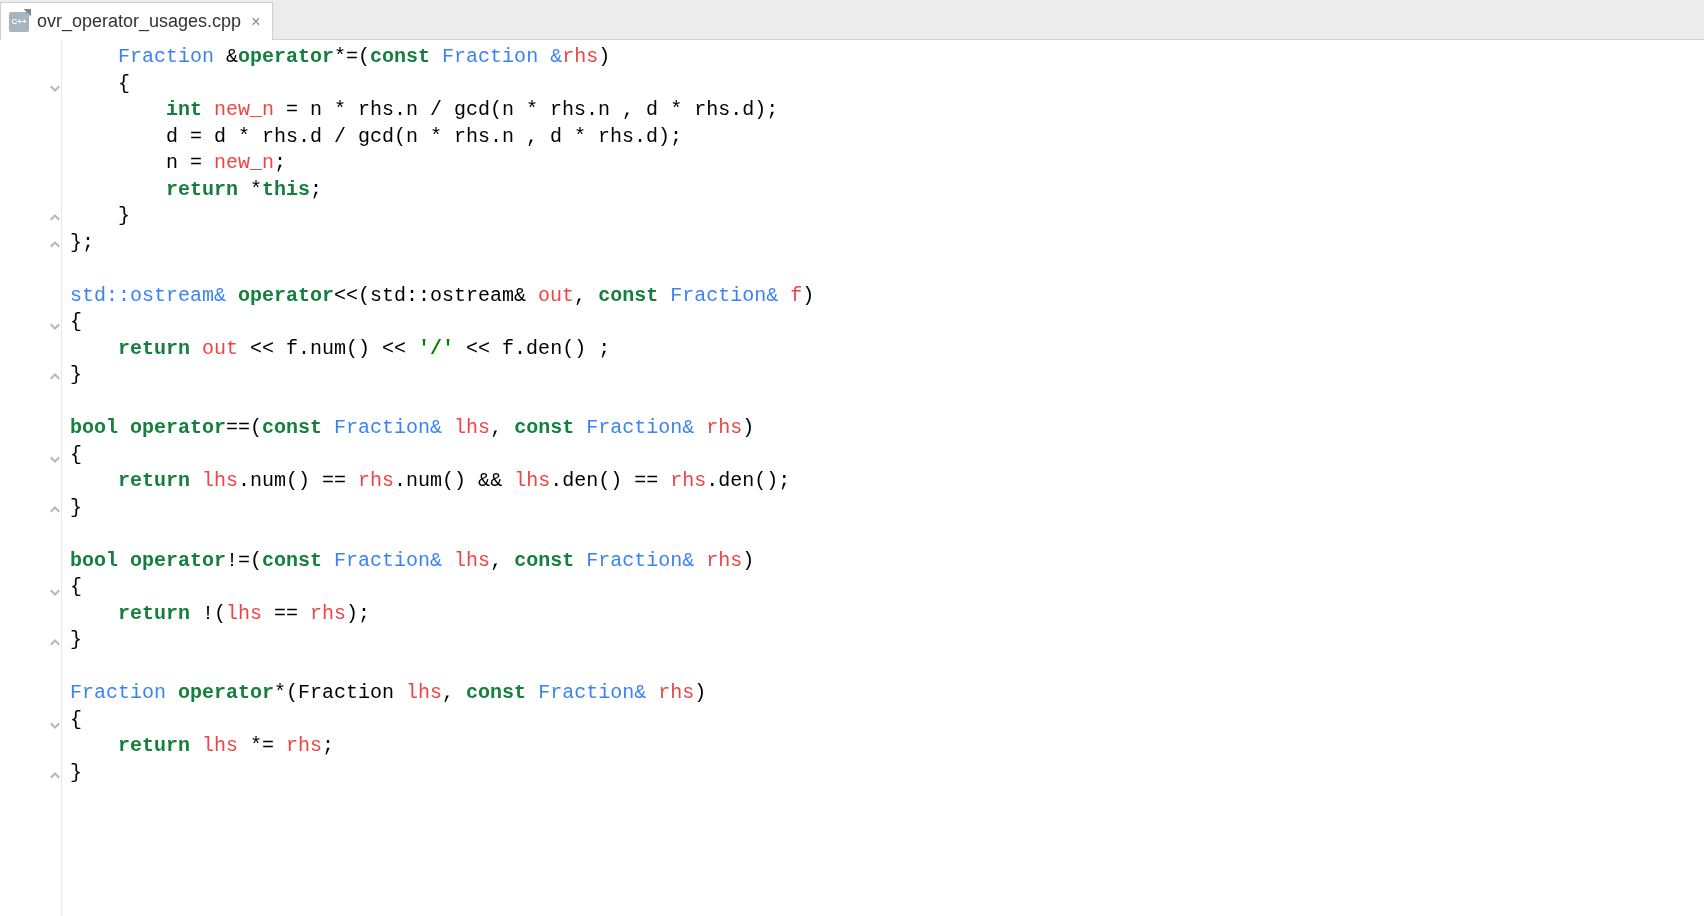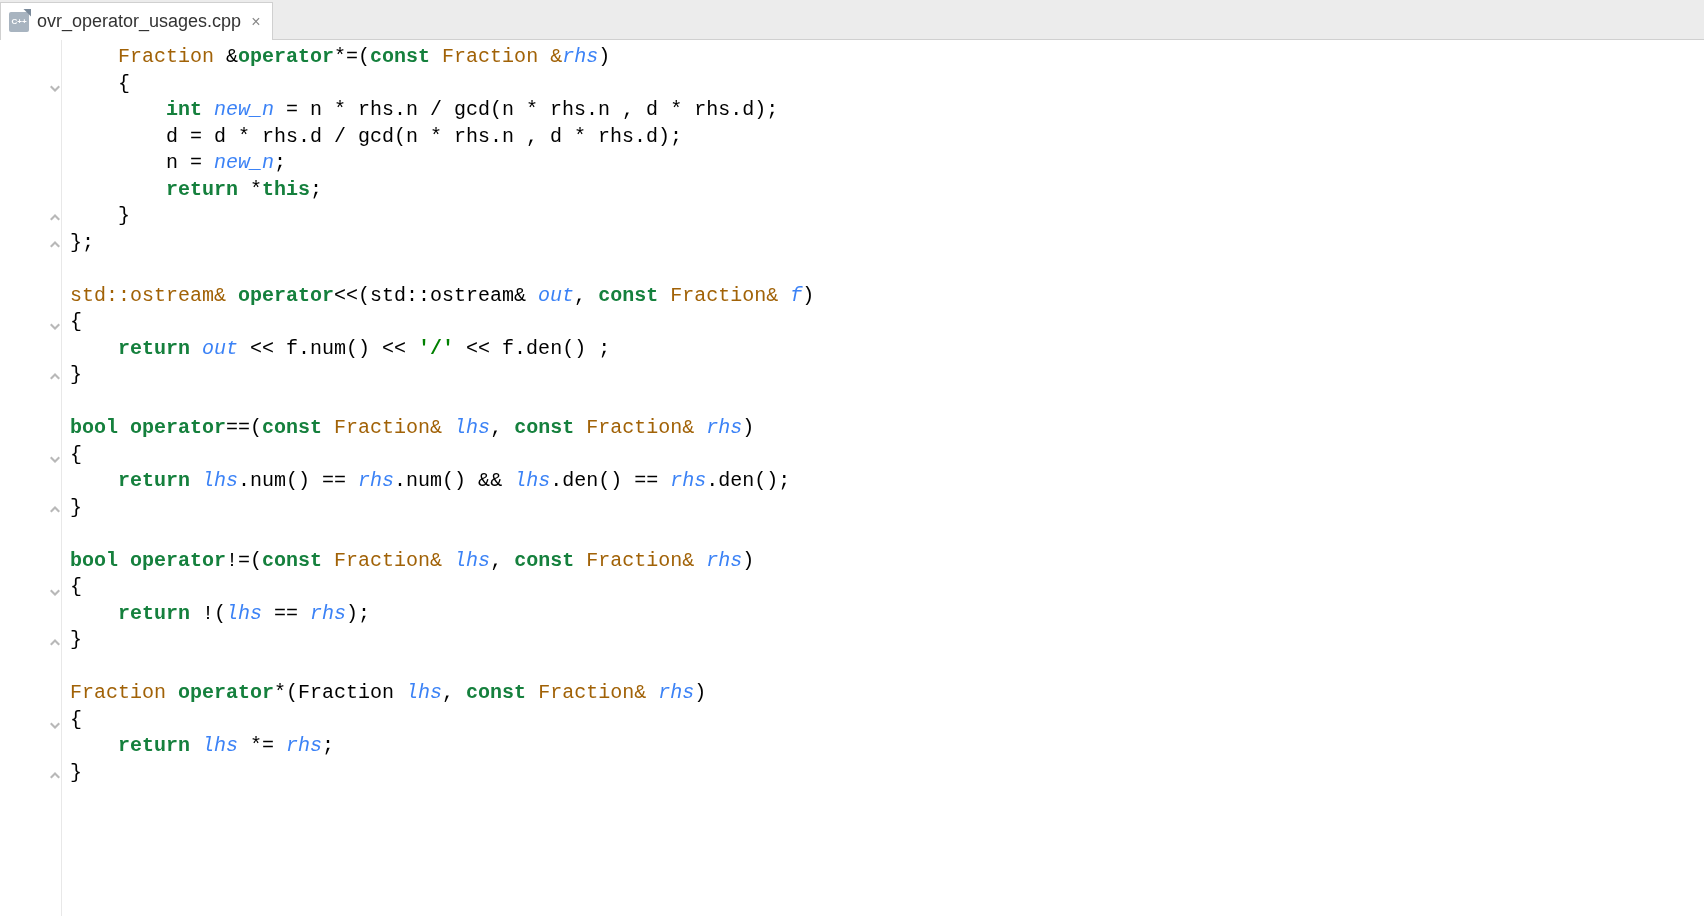--- a/index.html
+++ b/index.html
@@ -96,22 +96,22 @@
   }
   .code-view {
     flex: 1;
     padding: 4px 0 4px 8px;
     line-height: 26.5px;
     white-space: pre;
     color: #000000;
     overflow: hidden;
   }
   .kw { font-weight: bold; color: #15803d; }
-  .type { color: #a16207; font-family: Liberation Mono, monospace; }
-  .var { color: #3b82f6; font-style: italic; }
+  .type { color: #3b82f6; font-family: Liberation Mono, monospace; }
+  .var { color: #ef4444; }
   .chlit { color: #008000; font-weight: bold; }
   .line { display: block; }
 </style>
 </head>
 <body>
 
 <div class="tab-bar">
   <div class="tab">
     <span class="tab-icon"></span>
     <span class="tab-label">ovr_operator_usages.cpp</span>

